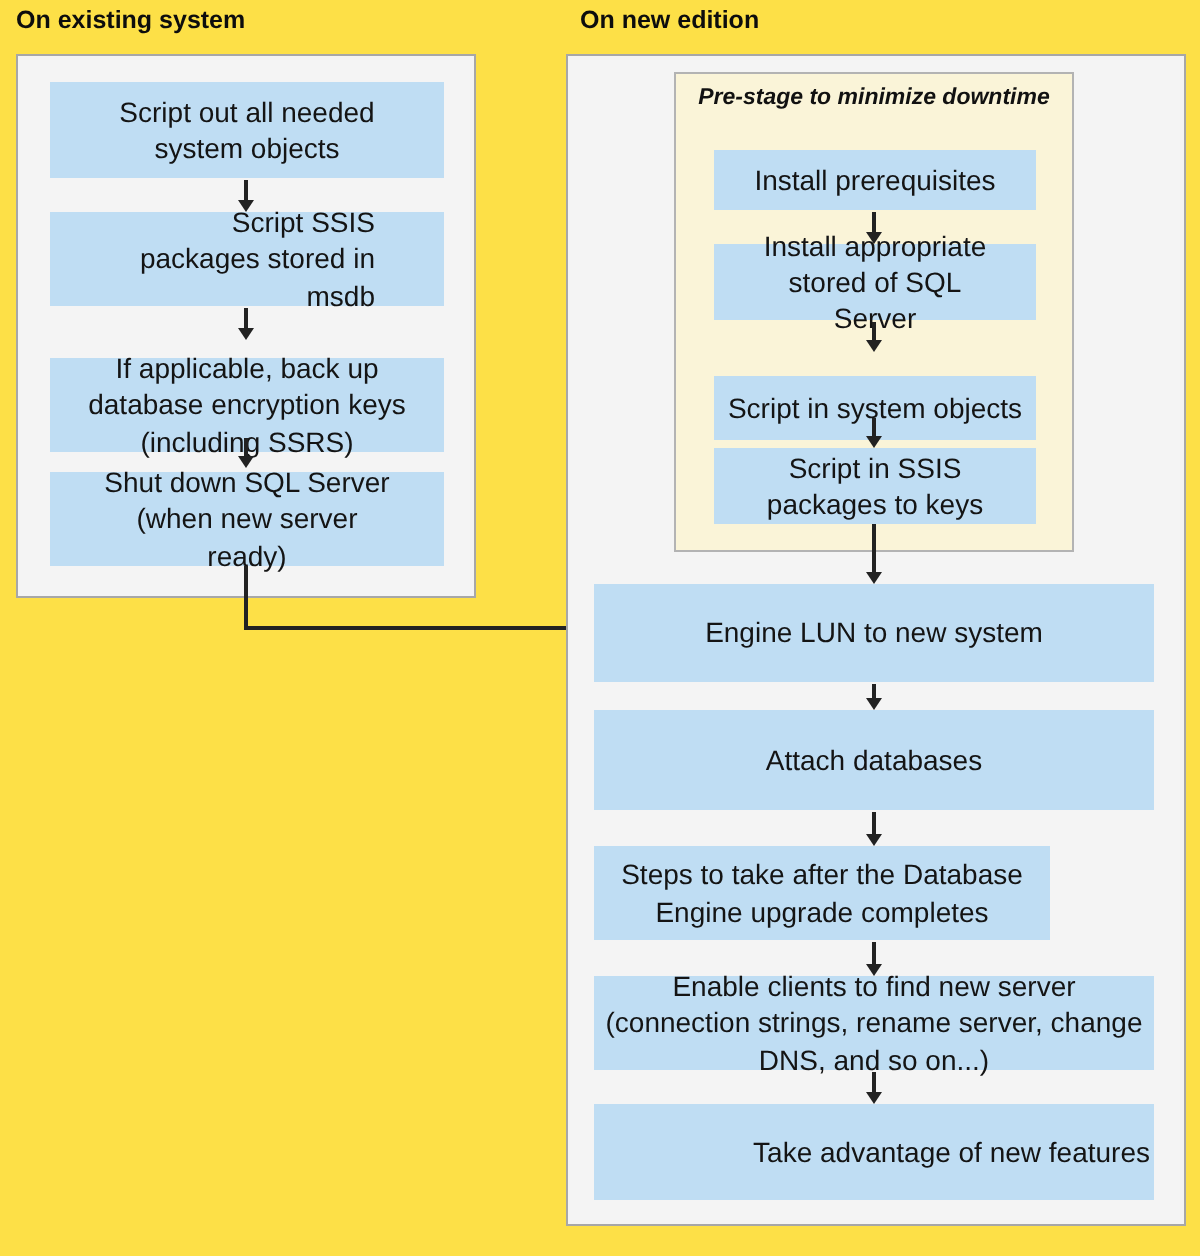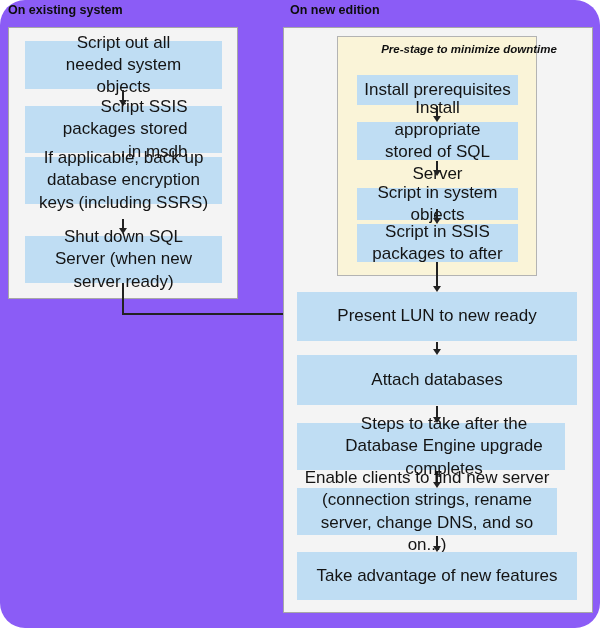--- a/index.html
+++ b/index.html
@@ -1,41 +1,41 @@
 <!DOCTYPE html>
 <html style="--box-blue: #BFDDF3; --panel-gray: #F4F4F4; --panel-border: #A7A7A7; --prestage-yellow: #FAF4D8; --prestage-border: #B3B3B3; --arrow: #222222;"><head>
 <meta charset="utf-8">
 <style>
   html,body{margin:0;padding:0;}
   body{
     width:600px;height:628px;background:#ffffff;
     font-family:"Liberation Sans","DejaVu Sans",sans-serif;
     color:#161616;
   }
-  .canvas{position:relative;width:600px;height:628px;background:#8b5cf6;overflow:hidden;border-radius:25px;}
+  .canvas{position:relative;width:600px;height:628px;background:#fde047;overflow:hidden;}
   .hdr{position:absolute;font-size:12.5px;font-weight:bold;color:#0d0d0d;white-space:nowrap;}
   .panel{
     position:absolute;box-sizing:border-box;
     background:var(--panel-gray,#F4F4F4);
     border:1px solid var(--panel-border,#A7A7A7);
   }
   .prestage{
     position:absolute;box-sizing:border-box;
     background:var(--prestage-yellow,#FAF4D8);
     border:1px solid var(--prestage-border,#B3B3B3);
   }
   .prestage-title{
     position:absolute;width:200px;text-align:center;
-    font-size:11.5px;font-weight:bold;font-style:italic;color:#111;padding-left:32px;
+    font-size:11.5px;font-weight:bold;font-style:italic;color:#111;
   }
   .node{
     position:absolute;box-sizing:border-box;
     background:var(--box-blue,#BFDDF3);
     display:flex;align-items:center;justify-content:center;
-    text-align:center;font-size:17px;line-height:1.3;color:#141414;
+    text-align:center;font-size:14px;line-height:1.3;color:#141414;
     padding:2px;
   }
   .node span{display:inline-block;}
   .vline{position:absolute;width:2px;background:var(--arrow,#222);}
   .vline.head::after{
     content:"";position:absolute;left:-3px;bottom:-6px;width:0;height:0;
     border-left:4px solid transparent;border-right:4px solid transparent;
     border-top:6px solid var(--arrow,#222);
   }
   .hline{position:absolute;height:2px;background:var(--arrow,#222);}
@@ -58,21 +58,21 @@
   <div class="node" style="left:25px;top:41px;width:197px;height:48px;">
     <span style="max-width:132px;">Script out all needed system objects</span>
   </div>
   <div class="vline head" style="left:122px;top:90px;height:10px;"></div>
 
   <div class="node" style="left:25px;top:106px;width:197px;height:47px;text-align:right;">
     <span style="max-width:128px;">Script SSIS packages stored in msdb</span>
   </div>
   <div class="vline head" style="left:122px;top:154px;height:10px;"></div>
 
-  <div class="node" style="left:25px;top:157px;width:197px;height:47px;">
+  <div class="node" style="left:25px;top:179px;width:197px;height:47px;">
     <span style="max-width:182px;">If applicable, back up database encryption keys (including SSRS)</span>
   </div>
   <div class="vline head" style="left:122px;top:219px;height:9px;"></div>
 
   <div class="node" style="left:25px;top:236px;width:197px;height:47px;">
     <span style="max-width:148px;">Shut down SQL Server (when new server ready)</span>
   </div>
 
   <div class="vline" style="left:122px;top:283px;height:31px;"></div>
   <div class="hline" style="left:122px;top:313px;width:168px;"></div>
@@ -92,41 +92,41 @@
     <span style="max-width:122px;">Install appropriate stored of SQL Server</span>
   </div>
   <div class="vline head" style="left:436px;top:161px;height:9px;"></div>
 
   <div class="node" style="left:357px;top:188px;width:161px;height:32px;">
     <span>Script in system objects</span>
   </div>
   <div class="vline head" style="left:436px;top:209px;height:9px;"></div>
 
   <div class="node" style="left:357px;top:224px;width:161px;height:38px;">
-    <span style="max-width:138px;">Script in SSIS packages to after</span>
+    <span style="max-width:138px;">Script in SSIS packages to keys</span>
   </div>
   <div class="vline head" style="left:436px;top:262px;height:24px;"></div>
 
   <div class="node" style="left:297px;top:292px;width:280px;height:49px;">
-    <span>Present LUN to new ready</span>
+    <span>Engine LUN to new system</span>
   </div>
   <div class="vline head" style="left:436px;top:342px;height:7px;"></div>
 
   <div class="node" style="left:297px;top:355px;width:280px;height:50px;">
     <span>Attach databases</span>
   </div>
   <div class="vline head" style="left:436px;top:406px;height:11px;"></div>
 
-  <div class="node" style="left:297px;top:423px;width:268px;height:47px;justify-content:flex-end;">
+  <div class="node" style="left:297px;top:423px;width:228px;height:47px;">
     <span style="max-width:238px;">Steps to take after the Database Engine upgrade completes</span>
   </div>
   <div class="vline head" style="left:436px;top:471px;height:11px;"></div>
 
-  <div class="node" style="left:297px;top:488px;width:260px;height:47px;">
+  <div class="node" style="left:297px;top:488px;width:280px;height:47px;">
     <span style="max-width:274px;">Enable clients to find new server (connection strings, rename server, change DNS, and so on...)</span>
   </div>
   <div class="vline head" style="left:436px;top:536px;height:10px;"></div>
 
-  <div class="node" style="left:297px;top:552px;width:280px;height:48px;">
+  <div class="node" style="left:297px;top:552px;width:280px;height:48px;justify-content:flex-end;">
     <span>Take advantage of new features</span>
   </div>
 
 </div>
 
 </body></html>

